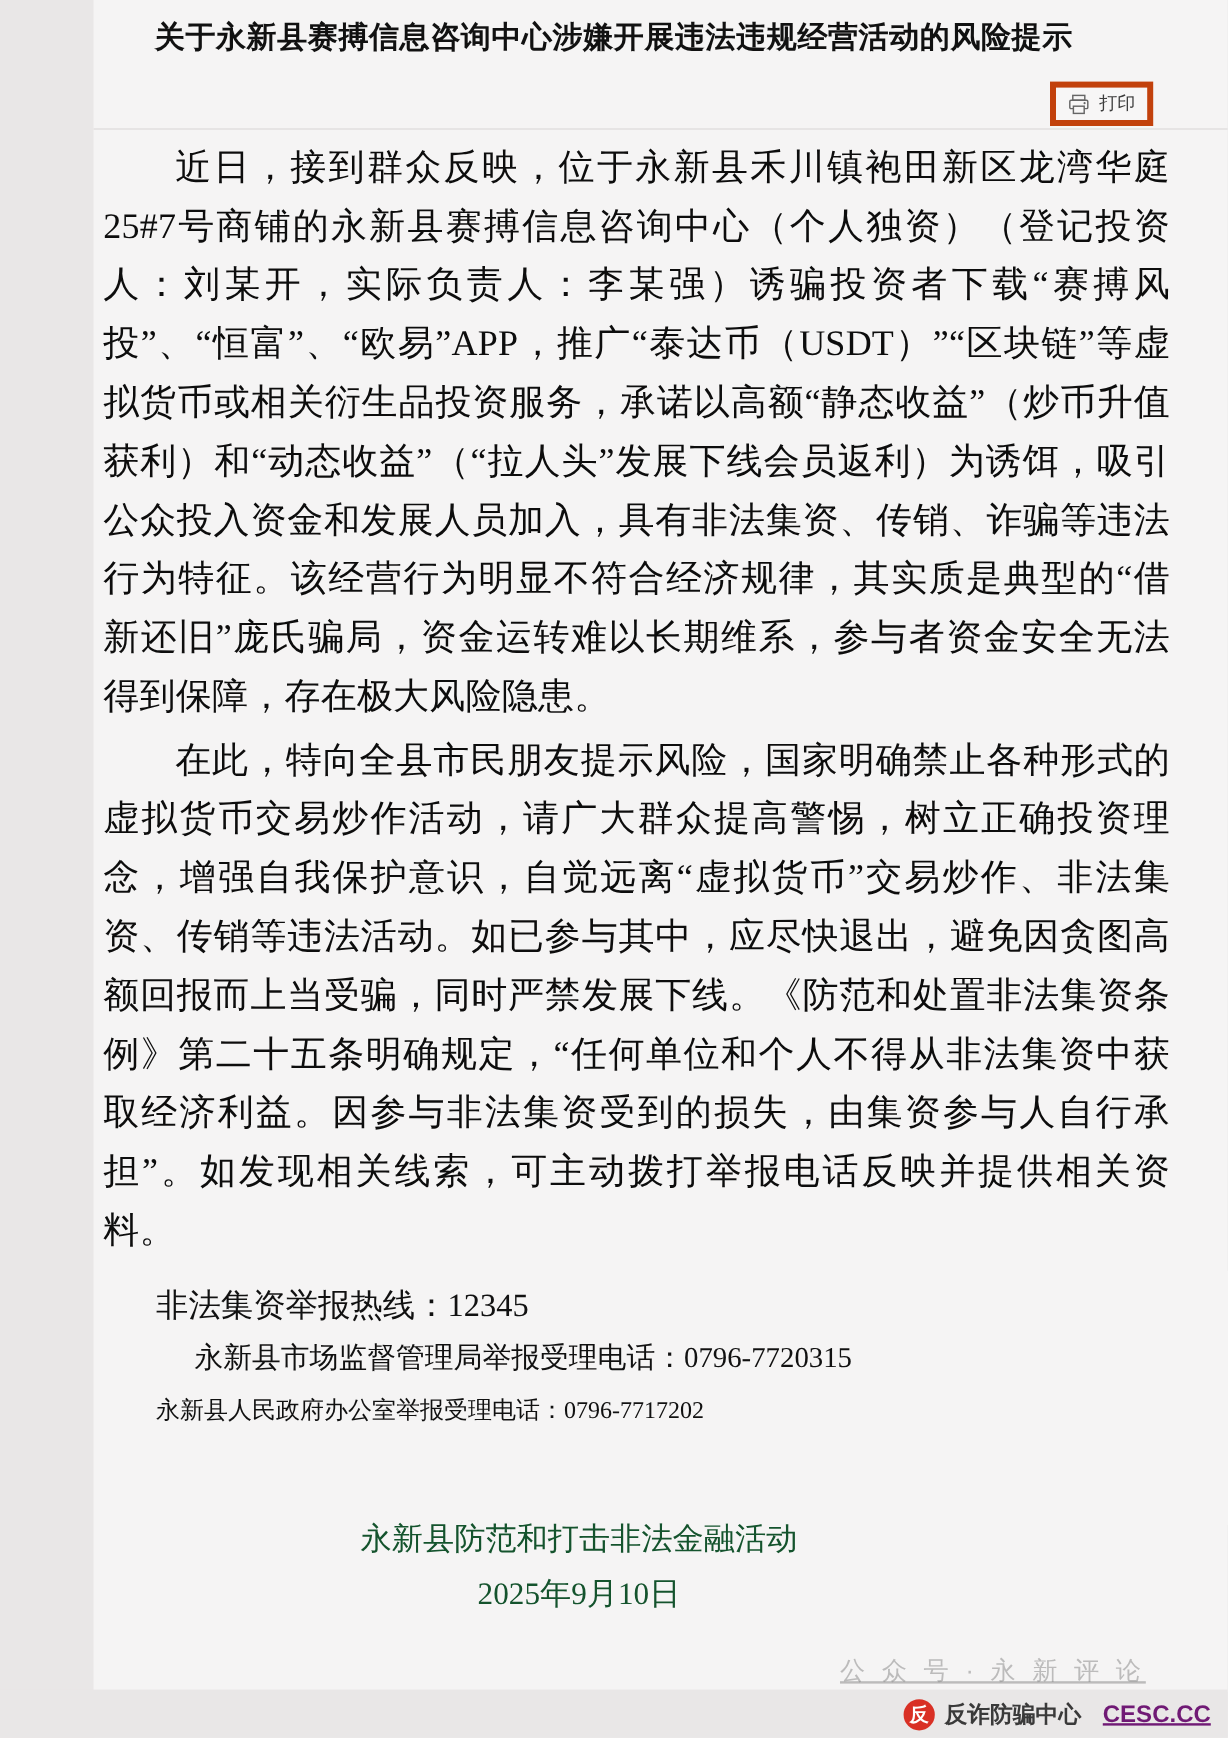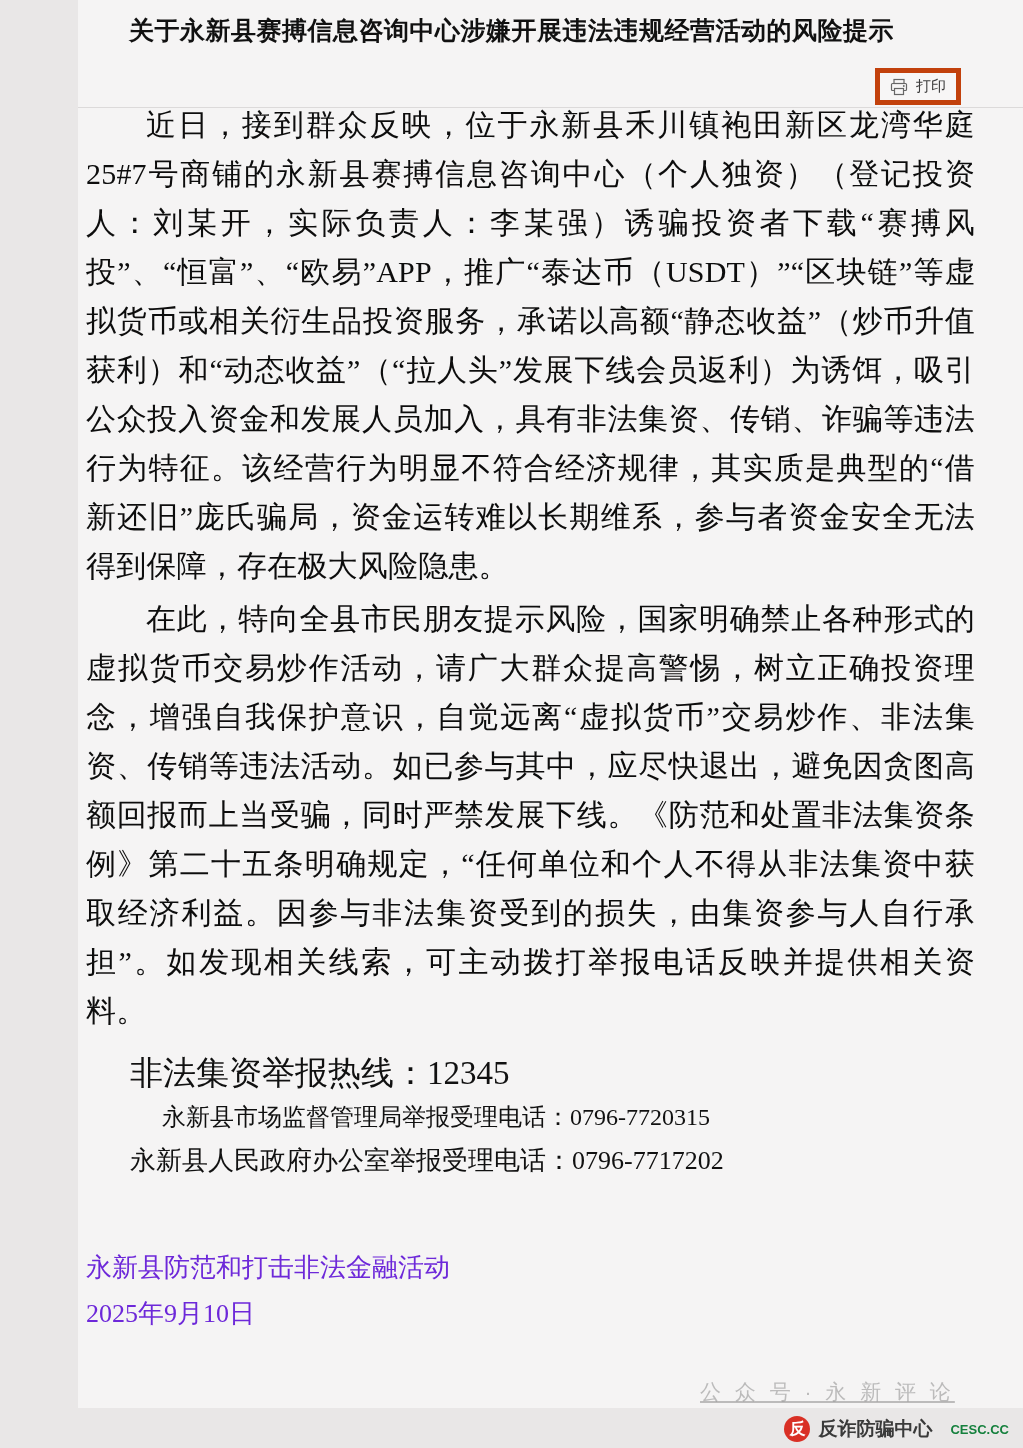--- a/index.html
+++ b/index.html
@@ -75,57 +75,57 @@
     color: #3c3c3c;
     font-family: "Liberation Sans", "DejaVu Sans", sans-serif;
     font-size: 15px;
     cursor: pointer;
   }
   .printer-icon svg { display: block; }
 
   .body-text {
     position: absolute;
     left: 78px;
-    top: 100px;
+    top: 115px;
     width: 905px;
     padding: 0 8px 0 8px;
     box-sizing: border-box;
     color: #0d0d0d;
   }
   .para {
     font-size: 30px;
     line-height: 49px;
     text-indent: 60px;
     text-align: justify;
     margin: 0 0 4px 0;
     letter-spacing: 0.2px;
   }
   .hotlines {
     margin-top: 16px;
     padding-left: 44px;
   }
   .hotline {
-    font-size: 26px;
+    font-size: 20px;
     line-height: 44px;
     color: #111;
   }
   .hotline.big {
-    font-size: 33px;
+    font-size: 27px;
   }
   .hotline.small {
     font-size: 24px;
     margin-left: 32px;
   }
   .signature {
     margin-top: 62px;
     padding-right: 96px;
-    text-align: left;
+    text-align: center;
     font-size: 26px;
     line-height: 46px;
-    color: #6d28d9;
+    color: #14532d;
   }
 
   .watermark {
     position: absolute;
     left: 0; top: 0;
     width: 1023px; height: 1448px;
     pointer-events: none;
   }
   .wm-text {
     position: absolute;
@@ -158,24 +158,25 @@
     display: flex;
     align-items: center;
     justify-content: center;
   }
   .brand-name {
     font-size: 19px;
     color: #3a3a3a;
     font-weight: bold;
   }
   .brand-site {
-    font-size: 13px;
-    color: #15803d;
+    font-size: 20px;
+    color: #701a75;
     font-weight: bold;
     margin-left: 10px;
+    text-decoration: underline;
   }
 </style>
 </head>
 <body>
 
 <div class="page">
 
   <div class="left-strip"></div>
   <div class="sheet"></div>
   <div class="bottom-strip"></div>

